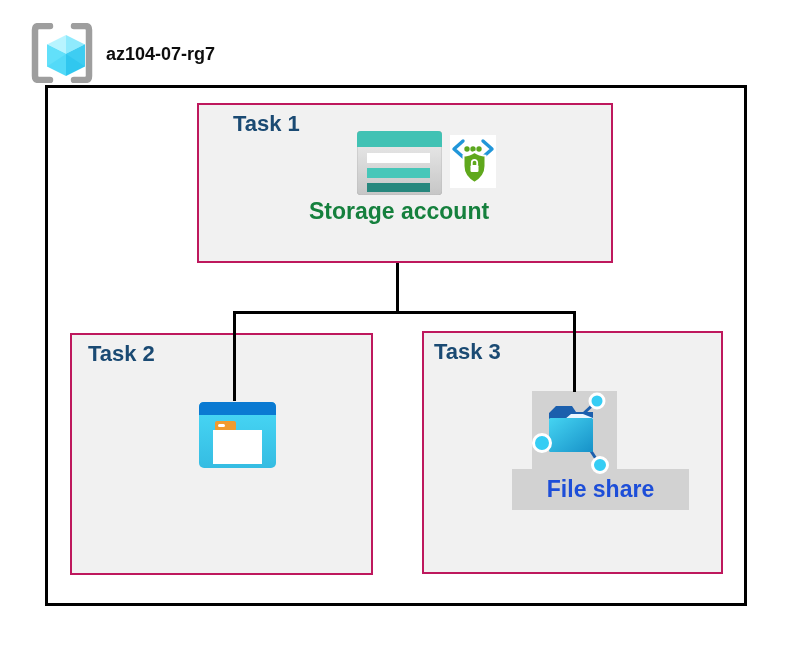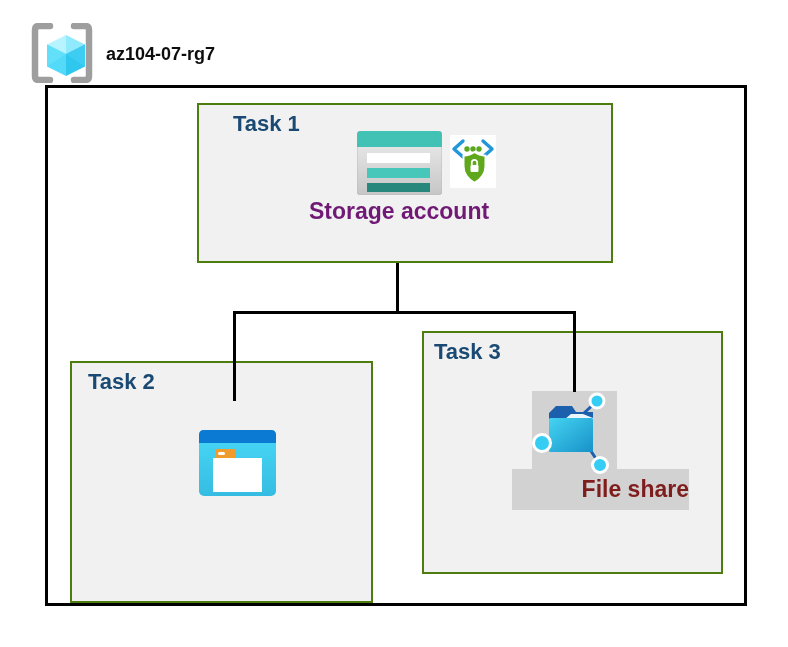--- a/index.html
+++ b/index.html
@@ -11,42 +11,42 @@
   
   .rg-title{
     left:106px;top:44px;font-size:18px;font-weight:bold;color:#0d0d0d;letter-spacing:0px;
   }
   
   .outer-box{
     left:45px;top:85px;width:702px;height:521px;border:3px solid #000;box-sizing:border-box;background:#fff;
   }
   
   .task-box{
-    border:2px solid #4d7c0f;box-sizing:border-box;background:#f1f1f1;
+    border:2px solid #be185d;box-sizing:border-box;background:#f1f1f1;
   }
   .task1{left:197px;top:103px;width:416px;height:160px;}
-  .task2{left:70px;top:333px;width:303px;height:242px;margin-top:28px;}
+  .task2{left:70px;top:333px;width:303px;height:242px;}
   .task3{left:422px;top:331px;width:301px;height:243px;padding-left:15px;}
   .task-label{
     position:absolute;font-size:22px;font-weight:bold;color:#1a4a73;
   }
   .resource-label{
-    position:absolute;font-size:23px;font-weight:bold;color:#701a75;text-align:center;
+    position:absolute;font-size:23px;font-weight:bold;color:#15803d;text-align:center;
   }
   
   .conn{position:absolute;background:#000;z-index:1;}
   .conn-v1{left:396px;top:263px;width:3px;height:49px;}
   .conn-h1{left:233px;top:311px;width:343px;height:3px;}
   .conn-v2{left:233px;top:311px;width:3px;height:90px;}
   .conn-v3{left:573px;top:311px;width:3px;height:81px;}
   
   .fs-icon-bg{left:108px;top:58px;width:85px;height:81px;background:#d2d2d2;}
   .fs-label-box{
     left:88px;top:136px;width:177px;height:41px;background:#d2d2d2;
-    font-size:23px;font-weight:bold;color:#7f1d1d;text-align:right;line-height:41px;
+    font-size:23px;font-weight:bold;color:#1d4ed8;text-align:center;line-height:41px;
   }
   svg{display:block;}
 </style>
 </head>
 <body>
 
 <div class="canvas">
 
   <div class="abs" style="left:31px;top:23px;width:62px;height:60px;">
     <svg width="62" height="60" viewBox="0 0 62 60">

